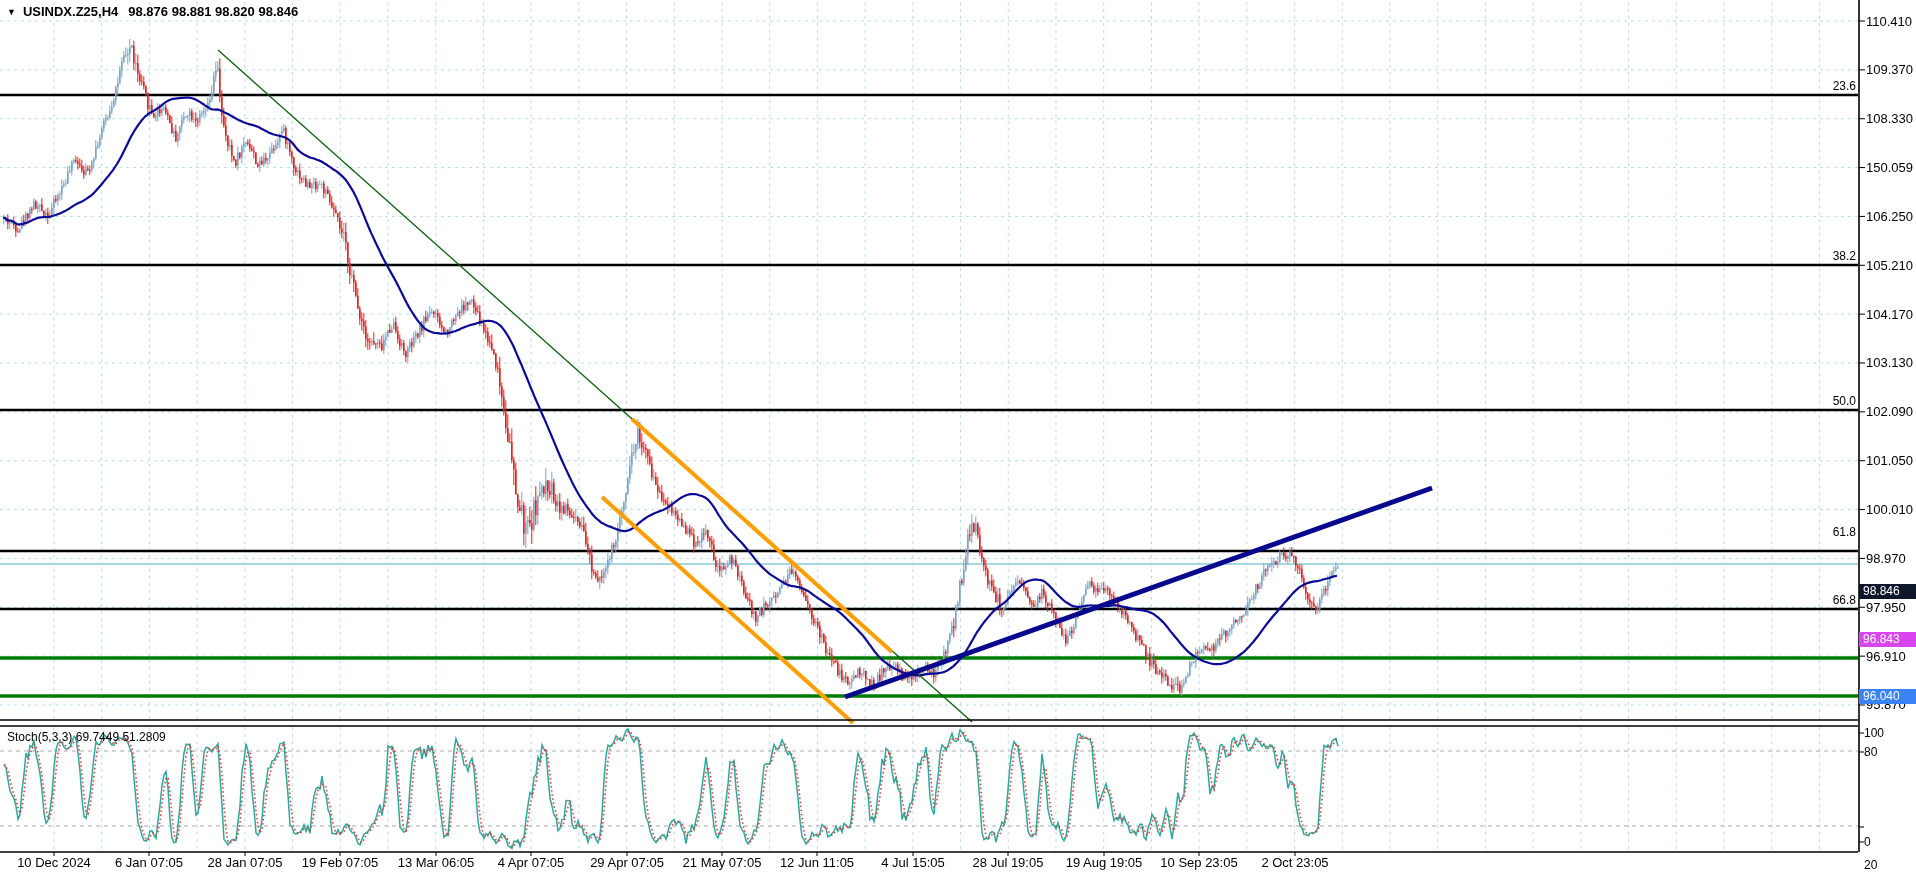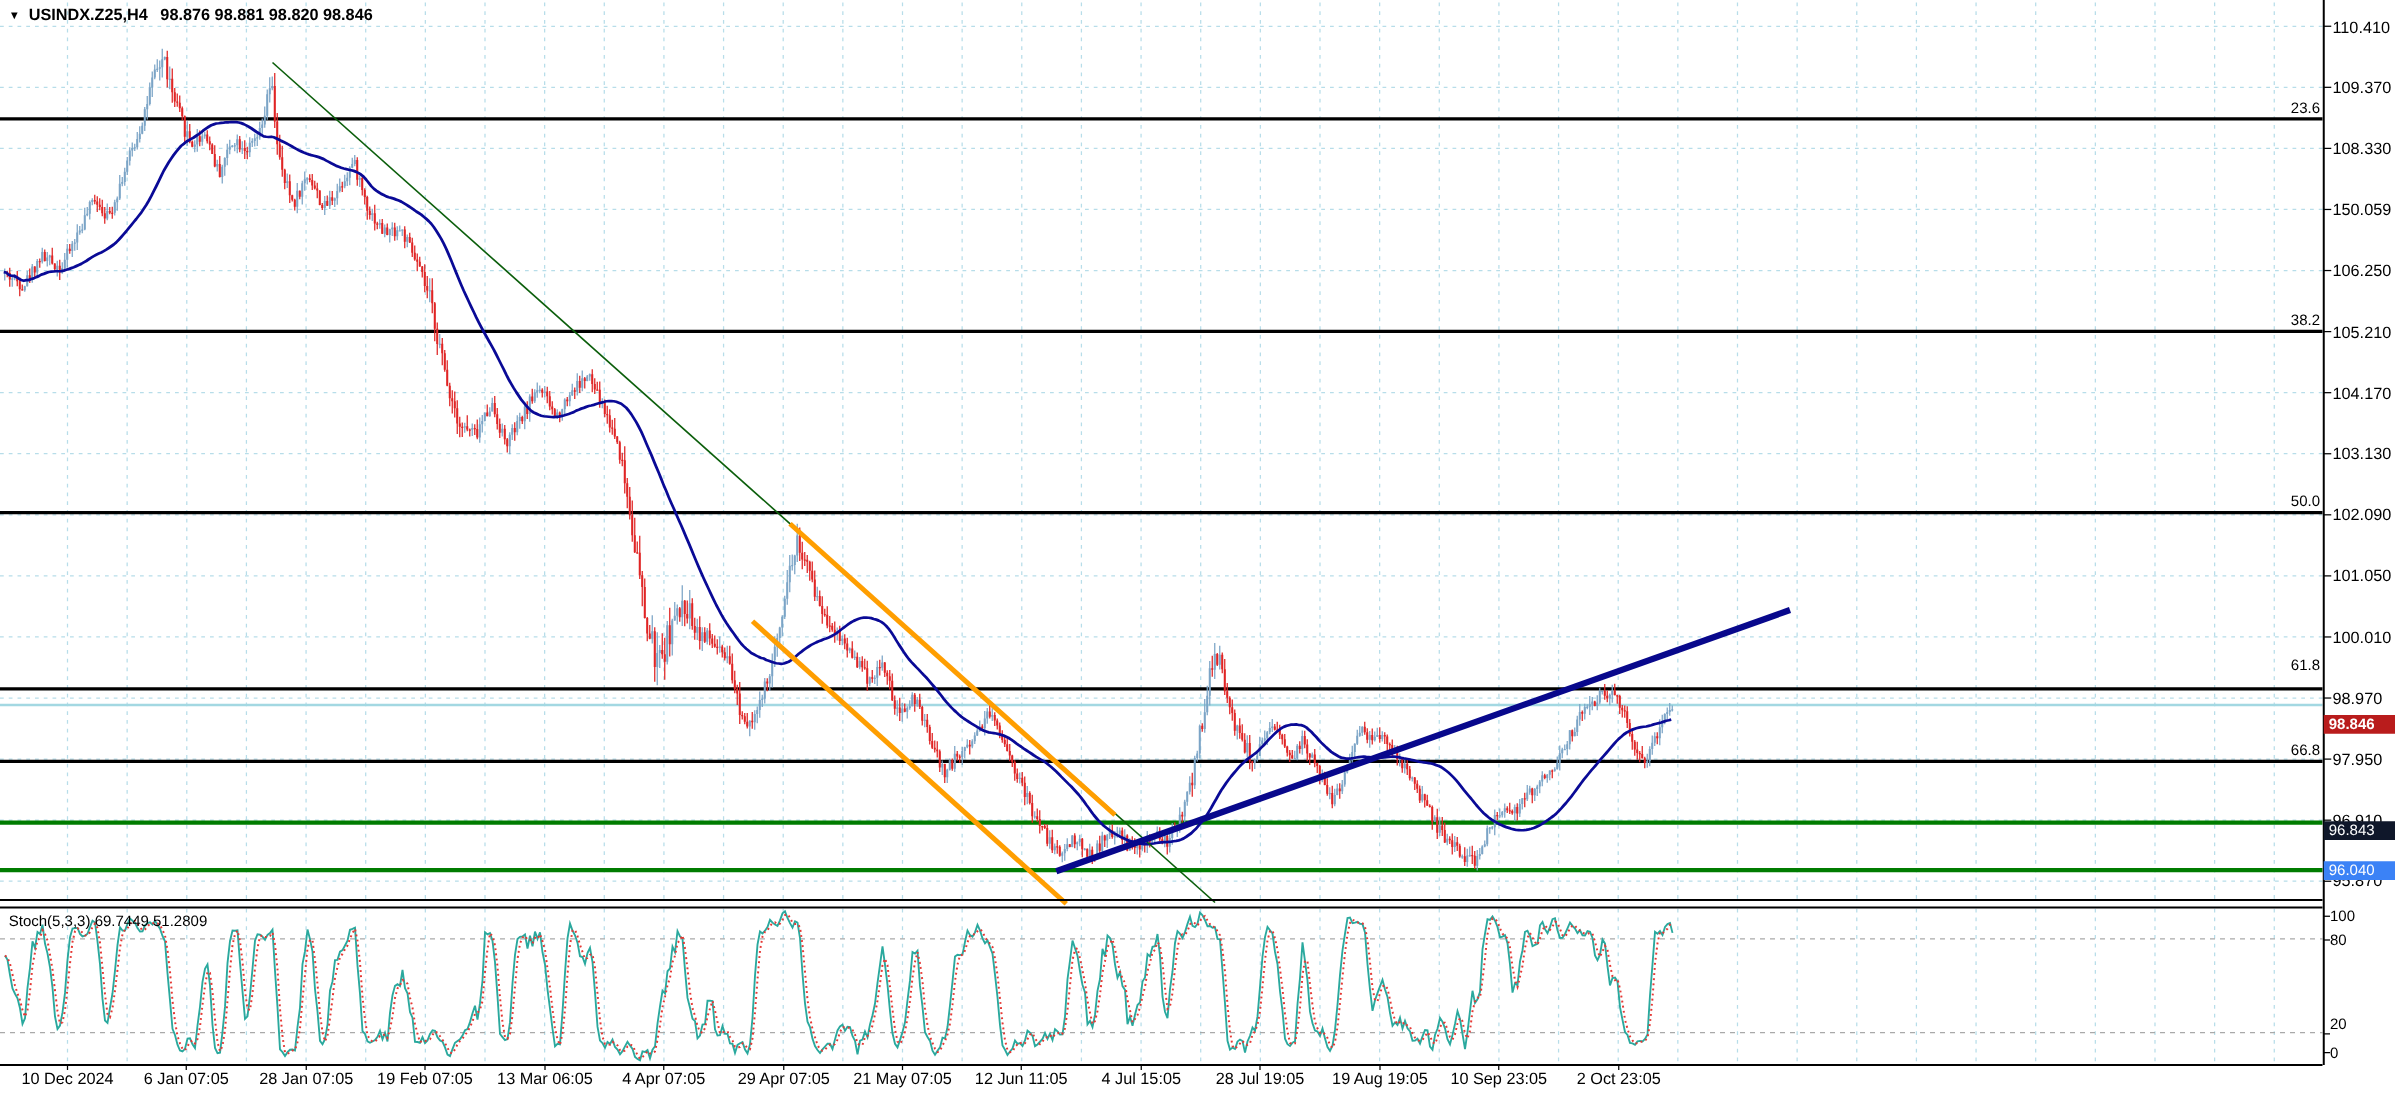--- a/index.html
+++ b/index.html
@@ -203,22 +203,22 @@
       <div class="ylab" style="top: 697.498px;">95.870</div>
     </div>
   <div id="fib-labels">
       <div class="fib" style="top: 80px;">23.6</div>
       <div class="fib" style="top: 250px;">38.2</div>
       <div class="fib" style="top: 395px;">50.0</div>
       <div class="fib" style="top: 526px;">61.8</div>
       <div class="fib" style="top: 594px;">66.8</div>
     </div>
   <div id="price-markers">
-      <div class="pmark" style="top: 572px; background: #b91c1c; font-weight: bold;">98.846</div>
-      <div class="pmark" style="top: 657px; background: #0f172a;">96.843</div>
+      <div class="pmark" style="top: 584px; background: #0f172a;">98.846</div>
+      <div class="pmark" style="top: 632px; background: #d946ef;">96.843</div>
       <div class="pmark" style="top: 688.5px; background: #3b82f6;">96.040</div>
     </div>
   <div id="x-axis">
       <div class="xlab" style="left: 54px;">10 Dec 2024</div>
       <div class="xlab" style="left: 149px;">6 Jan 07:05</div>
       <div class="xlab" style="left: 245px;">28 Jan 07:05</div>
       <div class="xlab" style="left: 340px;">19 Feb 07:05</div>
       <div class="xlab" style="left: 436px;">13 Mar 06:05</div>
       <div class="xlab" style="left: 531px;">4 Apr 07:05</div>
       <div class="xlab" style="left: 627px;">29 Apr 07:05</div>
@@ -226,17 +226,17 @@
       <div class="xlab" style="left: 817px;">12 Jun 11:05</div>
       <div class="xlab" style="left: 913px;">4 Jul 15:05</div>
       <div class="xlab" style="left: 1008px;">28 Jul 19:05</div>
       <div class="xlab" style="left: 1104px;">19 Aug 19:05</div>
       <div class="xlab" style="left: 1199px;">10 Sep 23:05</div>
       <div class="xlab" style="left: 1295px;">2 Oct 23:05</div>
     </div>
   <div id="stoch-axis">
       <div class="slab" style="top: 725.5px;">100</div>
       <div class="slab" style="top: 744.5px;">80</div>
-      <div class="slab" style="top: 812px; text-align: right;">20</div>
+      <div class="slab" style="top: 858px; text-align: right;">20</div>
       <div class="slab" style="top: 834.5px;">0</div>
     </div>
 
 </div>
 
 </body></html>

